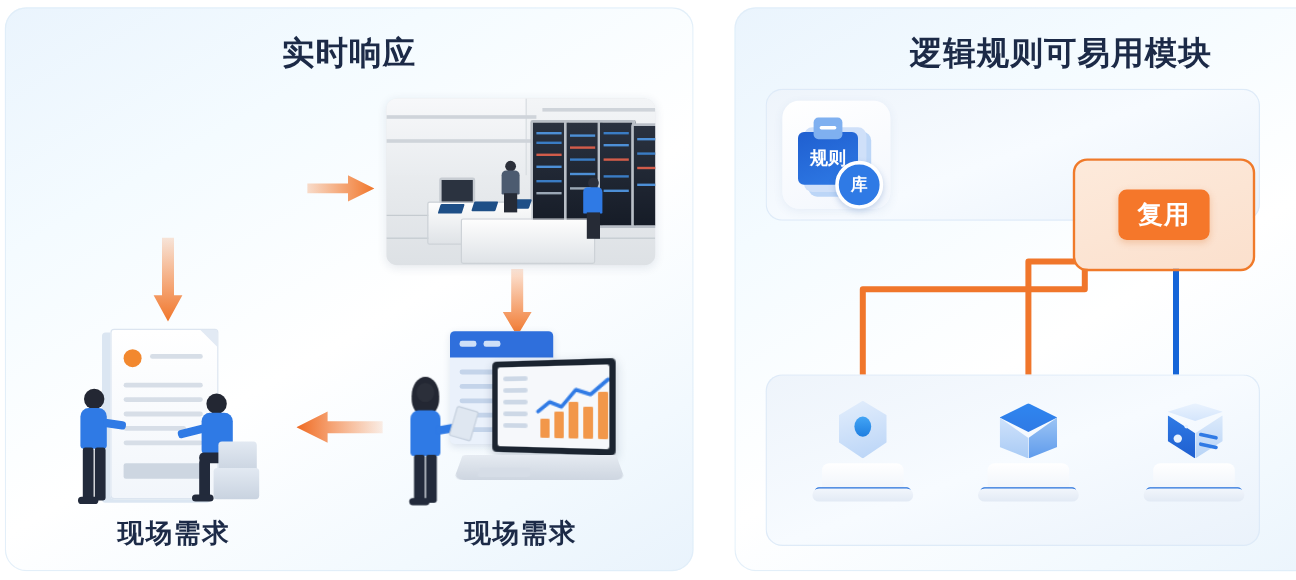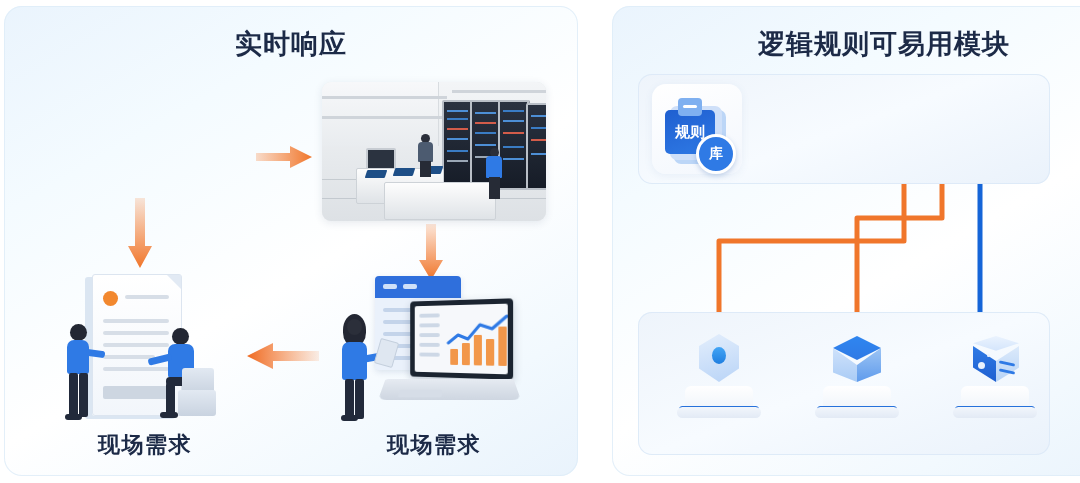--- a/index.html
+++ b/index.html
@@ -426,20 +426,25 @@
         <div class="clip-mid"></div>
         <div class="clip-front">
           <span>规则</span>
         </div>
         <div class="clip-tab"></div>
         <div class="circ-badge">
           <span>库</span>
         </div>
       </div>
 
+      <div class="box-orange">
+        <div class="box-orange-inner">
+          <span>复用</span>
+        </div>
+      </div>
     </div>
 
     <div class="sub-card card-bottom">
 
       <div class="node" style="left:33px;top:18px;">
         <div class="glyph">
           <div class="shield">
               <div class="dot"></div>
             </div>
         </div>

